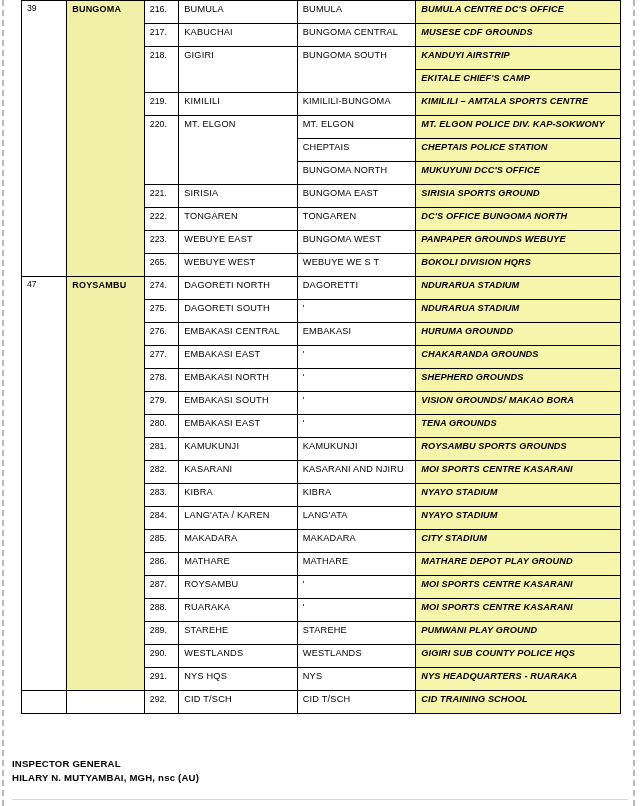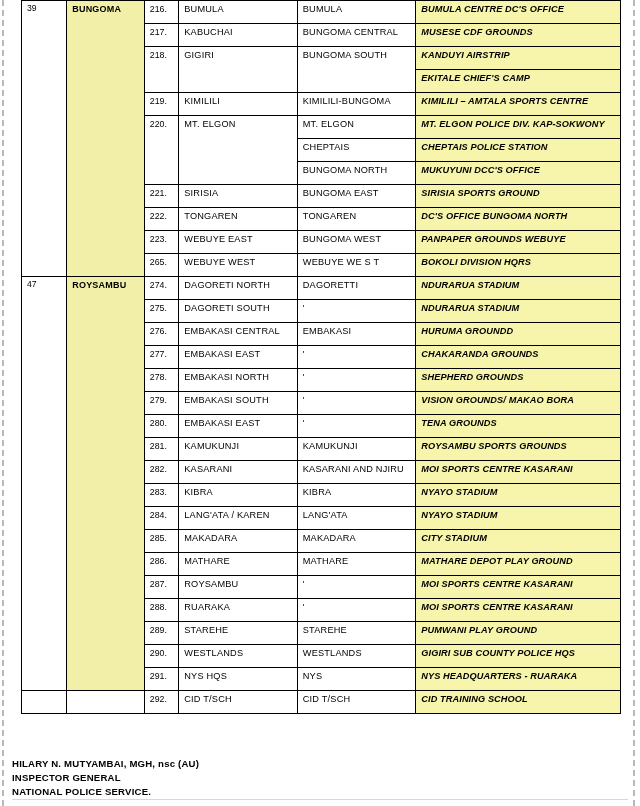--- a/index.html
+++ b/index.html
@@ -338,18 +338,17 @@
         <td class="const">CID T/SCH</td>
         <td class="sub">CID T/SCH</td>
         <td class="venue">CID TRAINING SCHOOL</td>
       </tr>
 
     </tbody>
   </table>
 </div>
 
 <div class="signature">
+  <span class="sig-line">INSPECTOR GENERAL</span>
   <span class="sig-line">HILARY N. MUTYAMBAI, MGH, nsc (AU)</span>
-  <span class="sig-line">INSPECTOR GENERAL</span>
-  <span class="sig-line">NATIONAL POLICE SERVICE.</span>
 </div>
 
 <div class="bottom-rule"></div>
 
 </body></html>

